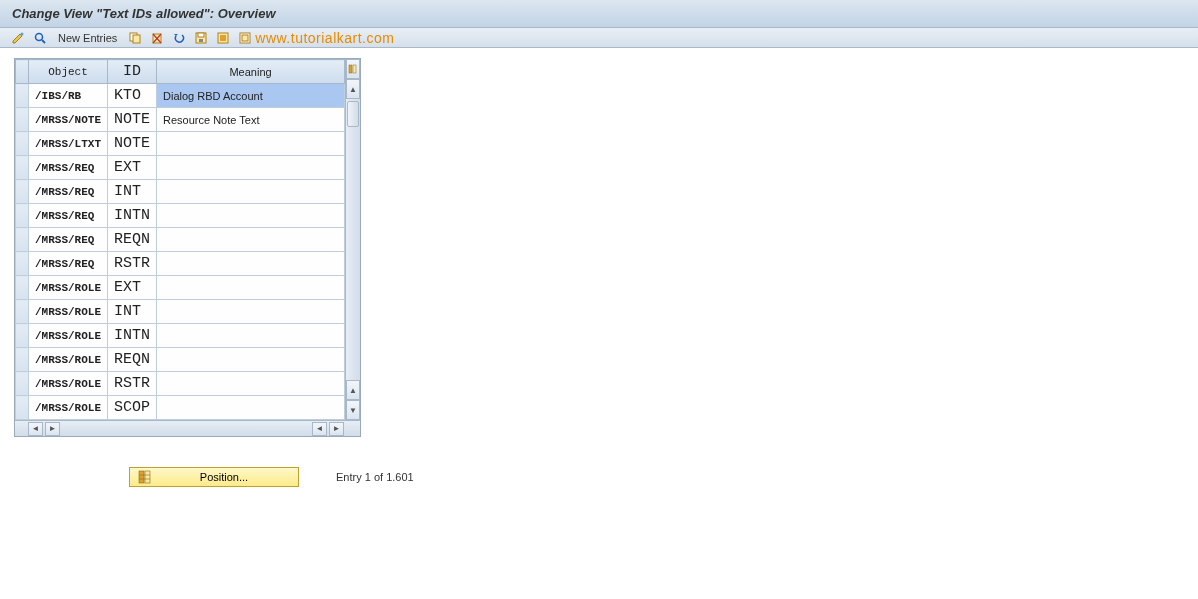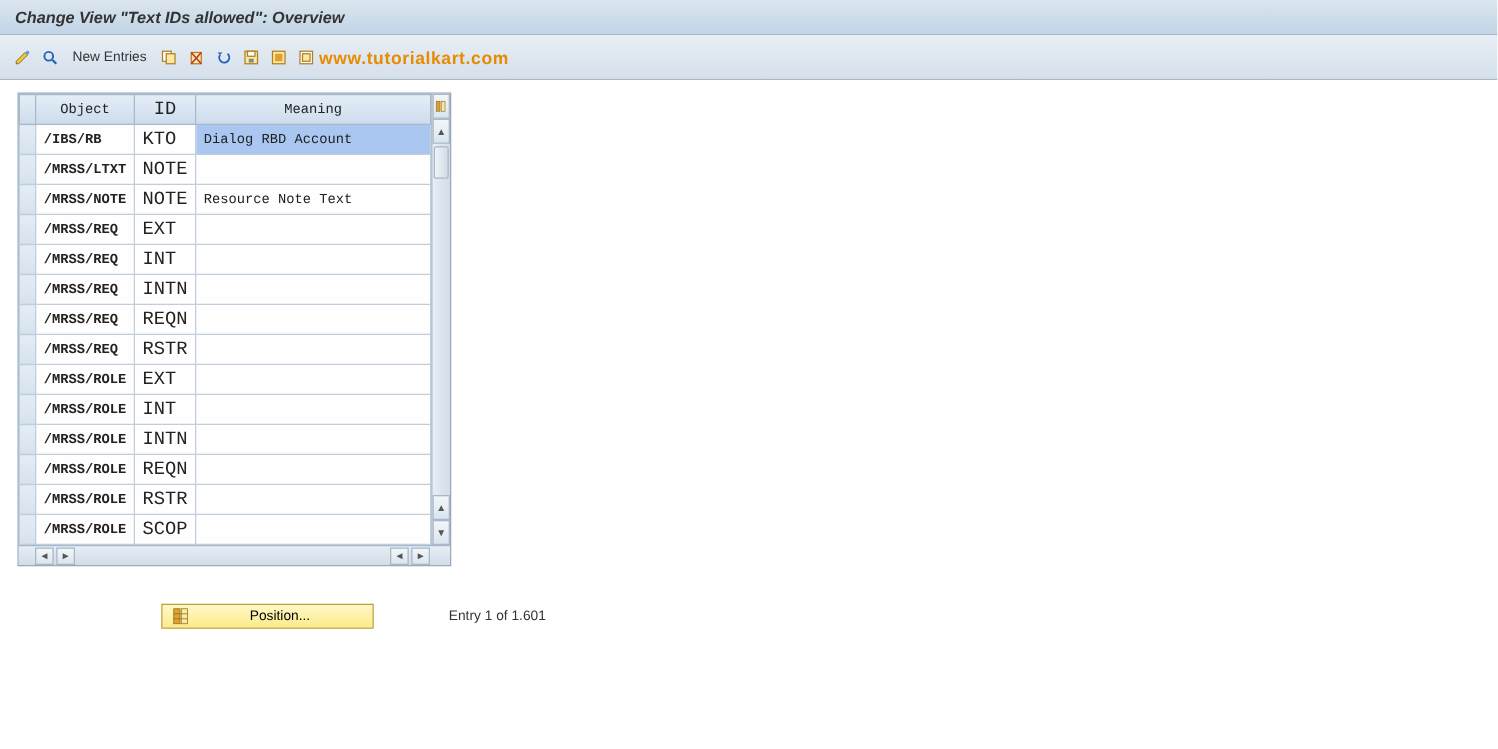--- a/index.html
+++ b/index.html
@@ -1,47 +1,47 @@
 <!DOCTYPE html>
 <html><head>
   <meta charset="utf-8">
   <style>
     * { box-sizing: border-box; margin: 0; padding: 0; }
     html, body { width: 1198px; height: 599px; font-family: Arial, sans-serif; font-size: 11px; background: #fff; overflow: hidden; }
     
     .title-bar { background: linear-gradient(#dce6ef, #c1d4e6); height: 28px; border-bottom: 1px solid #a8b8c8; padding: 6px 12px; font-weight: bold; font-style: italic; font-size: 13px; color: #333; }
     
-    .toolbar { background: linear-gradient(#e8eef5, #d5e0eb); height: 36px; border-bottom: 1px solid #a8b8c8; display: flex; align-items: center; padding: 0 10px; gap: 6px; }
+    .toolbar { background: linear-gradient(#e8eef5, #d5e0eb); height: 20px; border-bottom: 1px solid #a8b8c8; display: flex; align-items: center; padding: 0 10px; gap: 6px; }
     .tb-icon { width: 16px; height: 16px; display: inline-flex; align-items: center; justify-content: center; cursor: pointer; }
     .new-entries { font-size: 11px; color: #333; cursor: pointer; padding: 0 4px; }
-    .watermark { font-size: 14px; color: #e78b00; font-weight: bold; letter-spacing: 0.5px; margin-left: -4px; position: relative; z-index: 1; }
+    .watermark { font-size: 14px; color: #e78b00; font-weight: normal; letter-spacing: 0.5px; margin-left: -4px; position: relative; z-index: 1; }
     
     .content { padding: 10px 14px; }
     
     .grid-wrap { display: inline-block; border: 1px solid #9ab; background: #f3f6fa; }
     .grid-inner { display: flex; }
     .grid-table { border-collapse: collapse; }
     .grid-table th { background: linear-gradient(#e3edf6, #cddced); border: 1px solid #a8b8c8; font-weight: normal; text-align: center; padding: 3px 6px; height: 20px; color: #222; }
     .grid-table td { border: 1px solid #c0cedb; background: #fefefe; padding: 3px 6px; height: 20px; color: #222; }
     .grid-table td.sel { background: linear-gradient(#e3edf6,#d6e2ee); width: 10px; padding: 0; }
     .col-obj { width: 72px; font-family: 'Courier New', monospace; font-size: 11px; font-weight: bold; }
     .col-id { width: 32px; font-family: 'Courier New', monospace; font-size: 15px; }
-    .col-meaning { width: 188px; font-family: Liberation Mono, monospace; }
+    .col-meaning { width: 188px; }
     .highlight { background: #a9c7f0 !important; }
     
     .vscroll { width: 15px; background: linear-gradient(90deg,#e6edf5,#d2dde8); border-left: 1px solid #a8b8c8; display: flex; flex-direction: column; }
     .vs-btn { height: 20px; border: 1px solid #a8b8c8; background: linear-gradient(#f2f6fa,#dbe5ef); display: flex; align-items: center; justify-content: center; font-size: 8px; color: #555; cursor: pointer; }
     .vs-track { flex: 1; position: relative; }
     .vs-thumb { position: absolute; top: 2px; left: 1px; right: 1px; height: 26px; background: linear-gradient(90deg,#eef3f8,#d2dde8); border: 1px solid #a8b8c8; border-radius: 2px; }
     
     .hscroll { height: 16px; background: linear-gradient(#e6edf5,#d2dde8); border-top: 1px solid #a8b8c8; display: flex; align-items: center; }
     .hs-btn { width: 15px; height: 14px; border: 1px solid #a8b8c8; background: linear-gradient(#f2f6fa,#dbe5ef); display: flex; align-items: center; justify-content: center; font-size: 8px; color: #555; margin: 0 1px; cursor: pointer; }
     .hs-spacer { flex: 1; }
     
-    .footer-row { display: flex; align-items: center; margin-top: 30px; gap: 60px; padding-left: 115px; }
+    .footer-row { display: flex; align-items: center; margin-top: 30px; gap: 37px; padding-left: 115px; }
     .position-btn { display: inline-flex; align-items: center; background: linear-gradient(#fff8c8,#fceb8a); border: 1px solid #c0a030; height: 20px; padding: 0 8px; gap: 6px; cursor: pointer; width: 170px; justify-content: flex-start; }
     .position-btn .lbl { flex: 1; text-align: center; }
     .entry-status { color: #333; }
     
     svg { display: block; }
   </style>
 </head>
 <body>
 
 <div class="title-bar">Change View "Text IDs allowed": Overview</div>
@@ -115,29 +115,29 @@
         </thead>
         <tbody id="grid-body">
             <tr>
               <td class="sel"></td>
               <td class="col-obj">/IBS/RB</td>
               <td class="col-id">KTO</td>
               <td class="col-meaning highlight">Dialog RBD Account</td>
             </tr>
             <tr>
               <td class="sel"></td>
-              <td class="col-obj">/MRSS/LTXT</td>
-              <td class="col-id">NOTE</td>
-              <td class="col-meaning"></td>
-            </tr>
-            <tr>
-              <td class="sel"></td>
               <td class="col-obj">/MRSS/NOTE</td>
               <td class="col-id">NOTE</td>
               <td class="col-meaning">Resource Note Text</td>
+            </tr>
+            <tr>
+              <td class="sel"></td>
+              <td class="col-obj">/MRSS/LTXT</td>
+              <td class="col-id">NOTE</td>
+              <td class="col-meaning"></td>
             </tr>
             <tr>
               <td class="sel"></td>
               <td class="col-obj">/MRSS/REQ</td>
               <td class="col-id">EXT</td>
               <td class="col-meaning"></td>
             </tr>
             <tr>
               <td class="sel"></td>
               <td class="col-obj">/MRSS/REQ</td>

